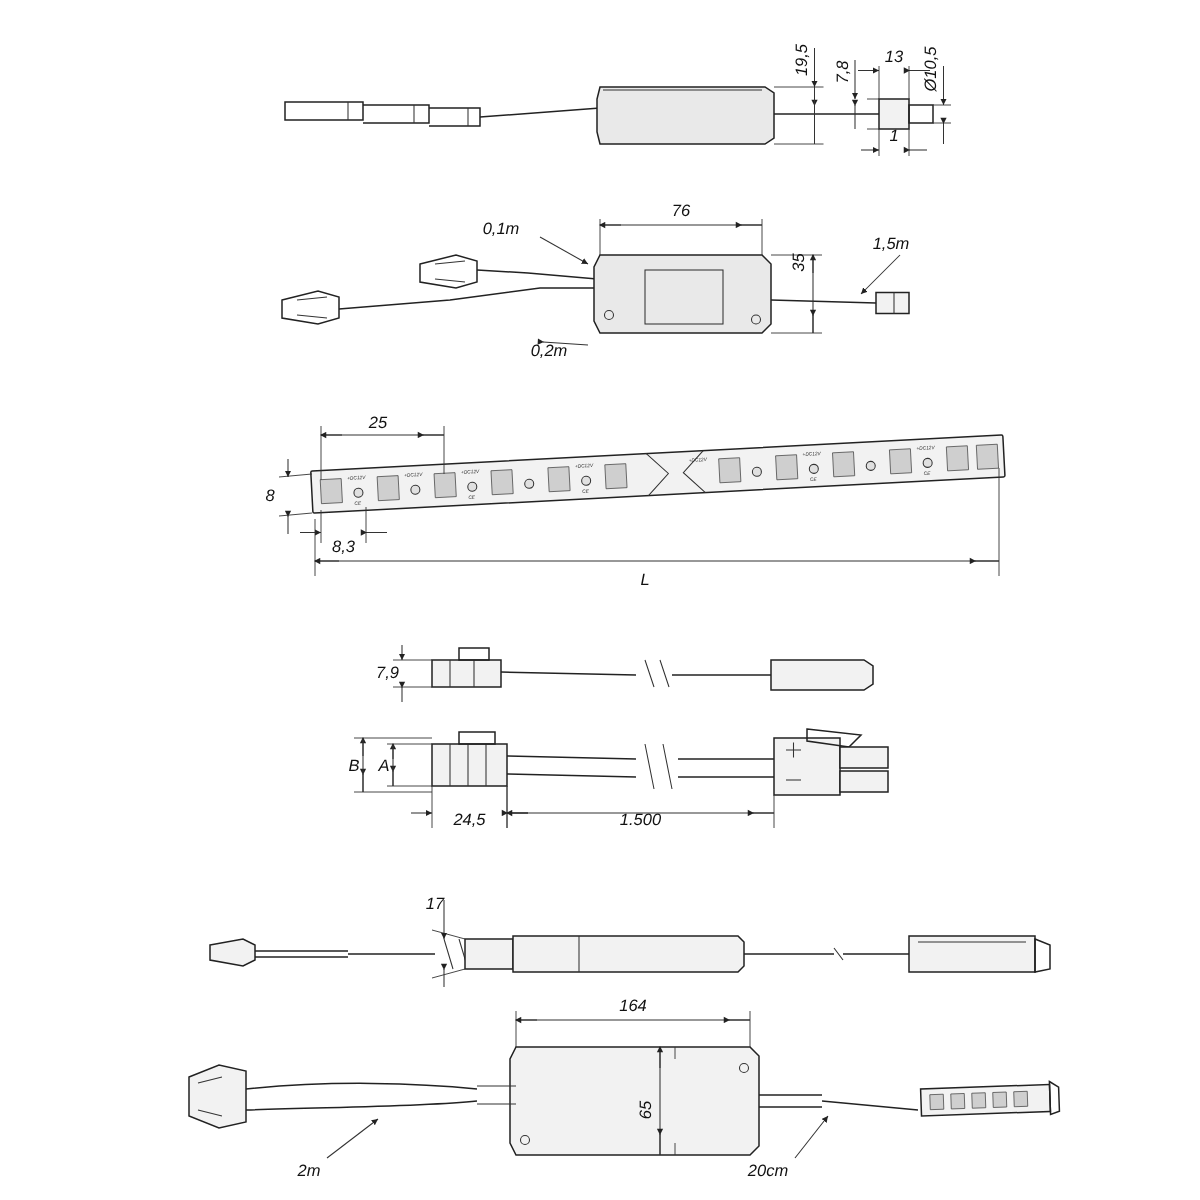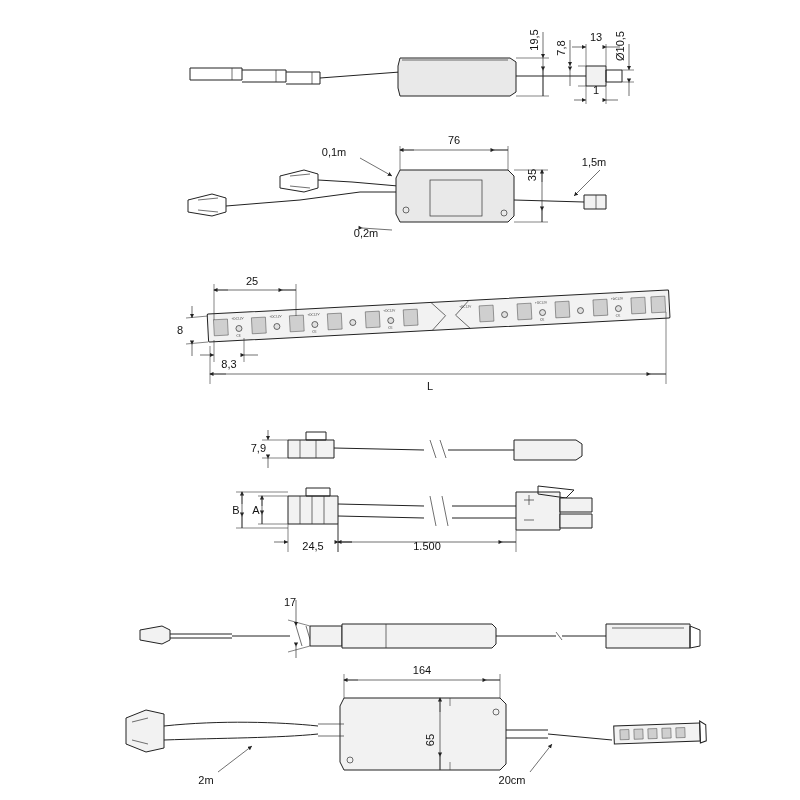--- a/index.html
+++ b/index.html
@@ -1,17 +1,17 @@
 <!DOCTYPE html>
 <html><head>
 <meta charset="utf-8">
 <style>
   html,body{margin:0;padding:0;background:#ffffff;}
   body{width:800px;height:800px;font-family:"Liberation Sans",sans-serif;color:#1a1a1a;overflow:hidden;}
-  #stage{position:relative;width:800px;height:800px;}
+  #stage{position:relative;width:800px;height:800px;font-style:italic;}
   svg#drawing{position:absolute;left:0;top:0;width:800px;height:800px;}
   .dim{font-family:"Liberation Sans",sans-serif;font-size:11px;fill:#111;}
   .tiny{font-family:"Liberation Sans",sans-serif;font-size:3.2px;fill:#333;}
   .ln{stroke:#222;stroke-width:1;fill:none;}
   .ln-thin{stroke:#333;stroke-width:0.7;fill:none;}
   .ext{stroke:#333;stroke-width:0.6;fill:none;}
   .body-fill{fill:#e9e9e9;stroke:#222;stroke-width:1;}
   .body-fill2{fill:#f2f2f2;stroke:#222;stroke-width:1;}
   .wire{stroke:#222;stroke-width:1;fill:none;}
   .led{fill:#cfcfcf;stroke:#444;stroke-width:0.5;}

